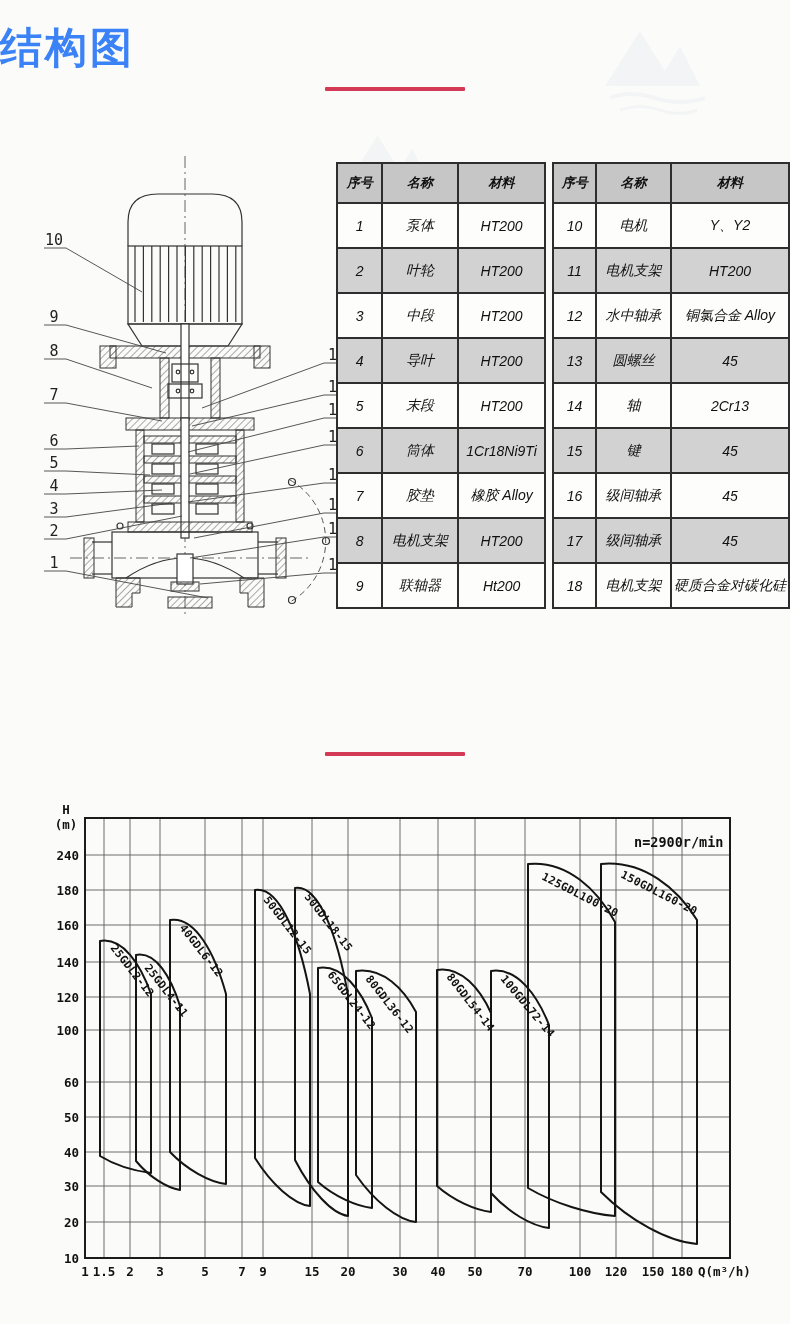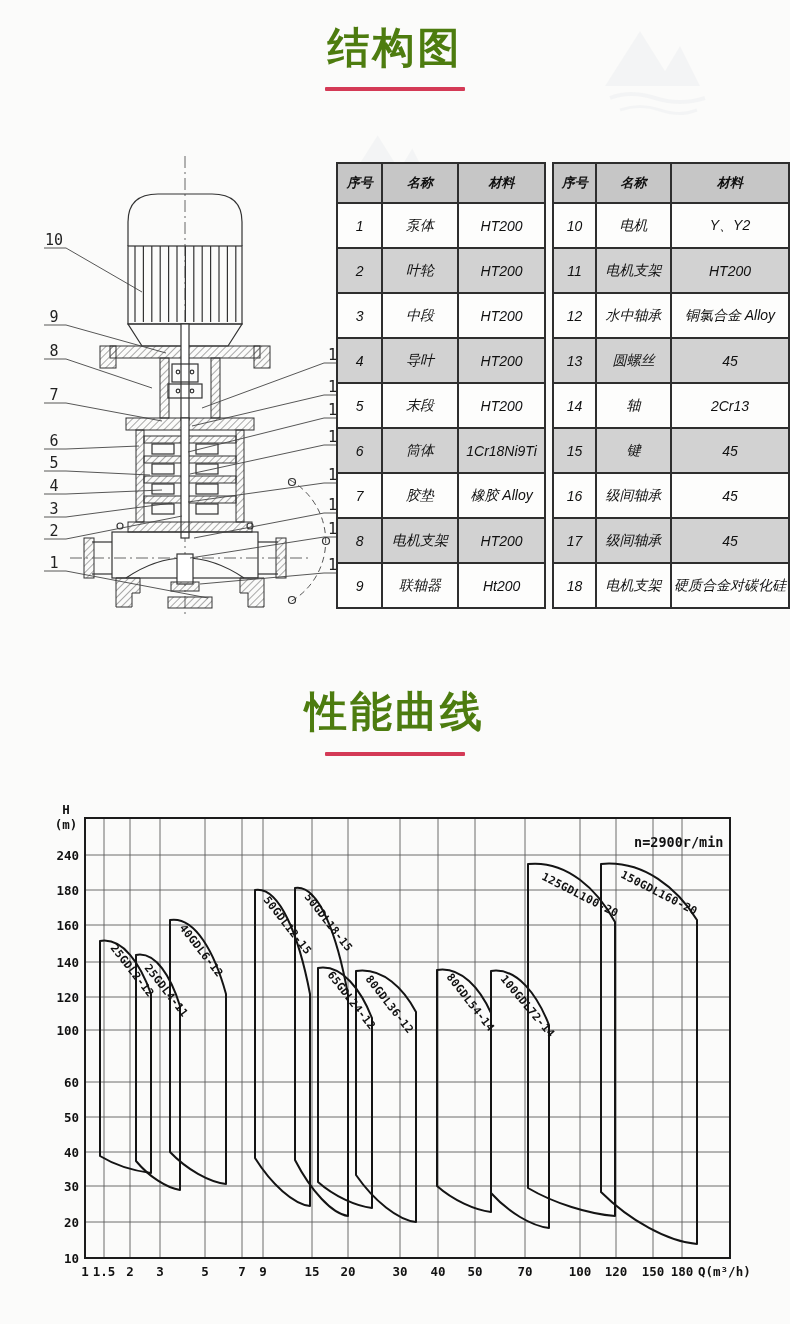--- a/index.html
+++ b/index.html
@@ -1,19 +1,19 @@
 <!DOCTYPE html>
 <html><head>
 <meta charset="utf-8">
 <style>
   html,body{margin:0;padding:0;background:#e8e8e8;}
   .page{position:relative;width:790px;height:1324px;background:#fbfbfa;
         font-family:"Liberation Sans",sans-serif;overflow:hidden;}
-  .sec-title{position:absolute;left:0;width:100%;text-align:center;margin:0;
-        font-size:42px;font-weight:700;color:#4d7c0f;letter-spacing:3px;}
+  .sec-title{position:absolute;left:0;width:100%;text-align:left;margin:0;
+        font-size:42px;font-weight:700;color:#3b82f6;letter-spacing:3px;}
   .t1{top:20px;}
   .t2{top:684px;}
   .underline{position:absolute;height:4px;border-radius:1px;background:#d43a56;}
   .u1{top:87px;left:325px;width:140px;}
   .u2{top:752px;left:325px;width:140px;}
   .tables{position:absolute;left:336px;top:162px;display:flex;gap:6px;align-items:flex-start;font-style:italic;}
   table.parts-table{border-collapse:collapse;table-layout:fixed;}
   .parts-table th,.parts-table td{border:2px solid #2e2e2e;text-align:center;
         color:#101010;padding:0 2px;overflow:hidden;white-space:nowrap;}
   .parts-table th{background:#c6c6c6;font-size:13px;font-weight:600;height:38px;}
@@ -324,21 +324,20 @@
             <tr>
               <td class="r0">18</td>
               <td class="r1">电机支架</td>
               <td class="r2">硬质合金对碳化硅</td>
             </tr>
           </tbody>
         </table>
       </div>
   </div>
 
-  <h1 class="sec-title t2">性能曲线</h1>
   <div class="underline u2" style="background: rgb(212, 58, 86);"></div>
 
   <svg id="perf-chart" width="755" height="500" viewBox="0 0 755 500">
       <g>
         <line x1="55" y1="20" x2="55" y2="460" class="grid-line"></line>
         <line x1="74" y1="20" x2="74" y2="460" class="grid-line"></line>
         <line x1="100" y1="20" x2="100" y2="460" class="grid-line"></line>
         <line x1="130" y1="20" x2="130" y2="460" class="grid-line"></line>
         <line x1="175" y1="20" x2="175" y2="460" class="grid-line"></line>
         <line x1="212" y1="20" x2="212" y2="460" class="grid-line"></line>

